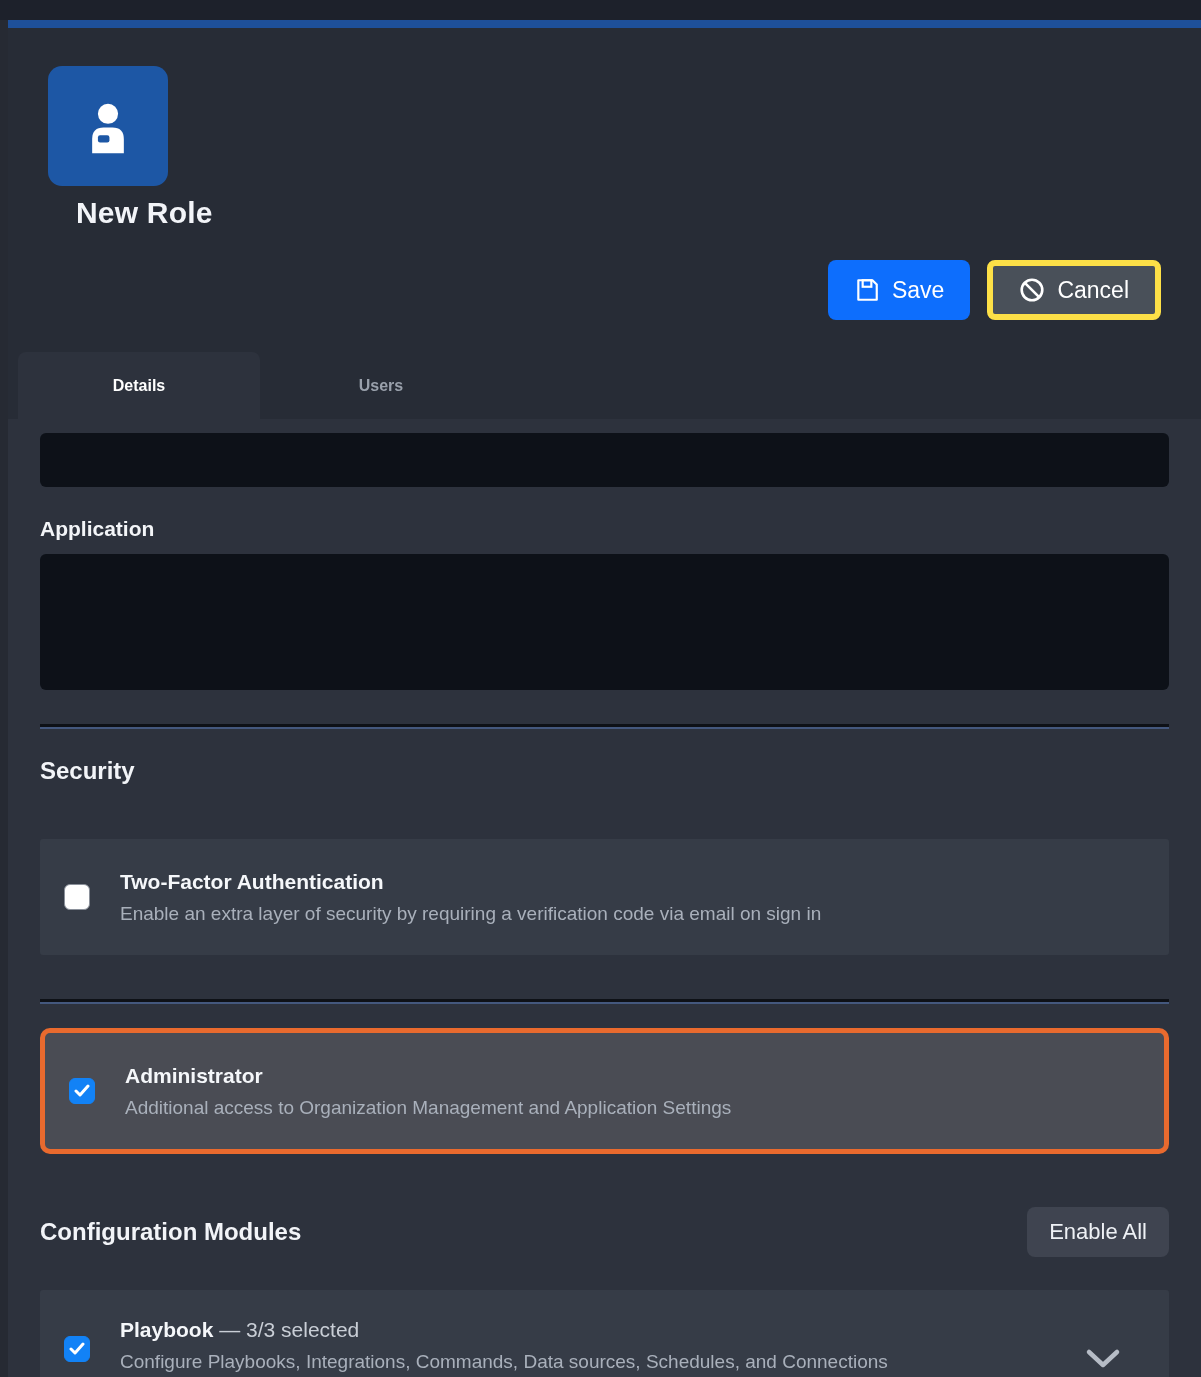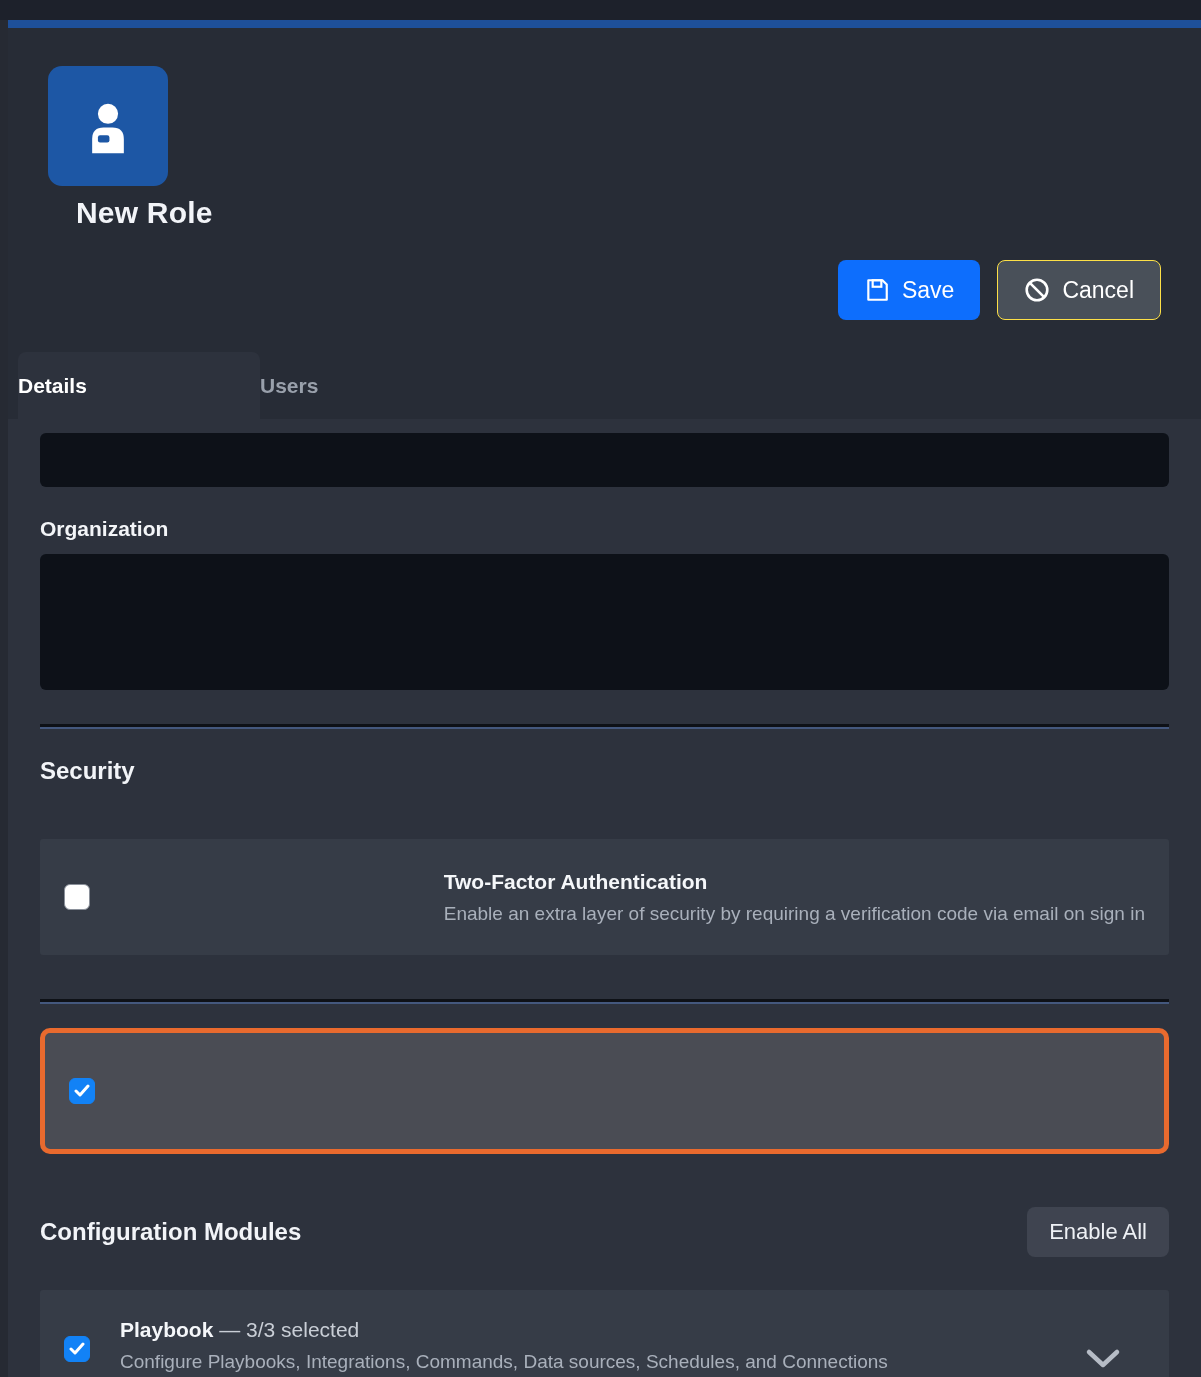--- a/index.html
+++ b/index.html
@@ -47,28 +47,28 @@
     padding: 0 26px;
     border: none;
     border-radius: 8px;
     font-family: inherit;
     font-size: 23px;
     color: #ffffff;
     cursor: pointer;
     text-align: center;
   }
   .btn-save { background: #0d6efd; }
-  .btn-cancel { background: #495059; border: 1px solid #fde047; }
+  .btn-cancel { background: #495059; border: 6px solid #fde047; }
   
   .tabbar { display: flex; padding-left: 10px; background: #272c36; height: 67px; }
   .tab {
     width: 242px; height: 67px;
     line-height: 67px;
-    text-align: left;
-    font-size: 21px;
+    text-align: center;
+    font-size: 16px;
     font-weight: 600;
     color: #99a0ab;
     cursor: pointer;
   }
   .tab.active {
     background: #2d323d;
     color: #ffffff;
     border-radius: 8px 8px 0 0;
   }
   
@@ -110,21 +110,20 @@
   }
   
   .card {
     margin-top: 54px;
     background: #363c47;
     border-radius: 3px;
     min-height: 116px;
     display: flex;
     align-items: center;
     padding: 0 24px;
-    justify-content: space-between;
   }
   .card-text { margin-left: 30px; }
   .card-title { font-size: 21px; font-weight: bold; color: #f5f7fa; }
   .card-desc { font-size: 19px; color: #a9b0bb; margin-top: 9px; }
   .card-admin {
     margin-top: 24px;
     background: #4a4c54;
     border: 5px solid #e96a2e;
     border-radius: 10px;
     min-height: 126px;
@@ -222,21 +221,21 @@
 
   <div class="tabbar">
     <div class="tab active">Details</div>
     <div class="tab">Users</div>
   </div>
 
   <div class="content">
 
     <input class="text-input" type="text" value="" style="">
 
-    <label class="field-label label-desc">Organization</label>
+    <label class="field-label label-desc">Application</label>
     <textarea class="text-area" style=""></textarea>
 
     <div class="divider"></div>
 
     <h2 class="section-heading">Security</h2>
 
     <div class="card">
       <span class="checkbox">
         
       </span>
@@ -247,20 +246,24 @@
     </div>
 
     <div class="divider divider-2"></div>
 
     <div class="card card-admin">
       <span class="checkbox checked">
         <svg width="16" height="14" viewBox="0 0 16 14" fill="none" stroke="#ffffff" stroke-width="3" stroke-linecap="round" stroke-linejoin="round">
             <polyline points="2,7 6,11 14,2"></polyline>
           </svg>
       </span>
+      <div class="card-text">
+        <div class="card-title">Administrator</div>
+        <div class="card-desc">Additional access to Organization Management and Application Settings</div>
+      </div>
     </div>
 
     <div class="config-head">
       <h2 class="section-heading" style="margin-top:0">Configuration Modules</h2>
       <button class="btn-enable-all">Enable All</button>
     </div>
 
     <div class="card-module">
       <div class="module-row">
         <span class="checkbox module-check checked">

